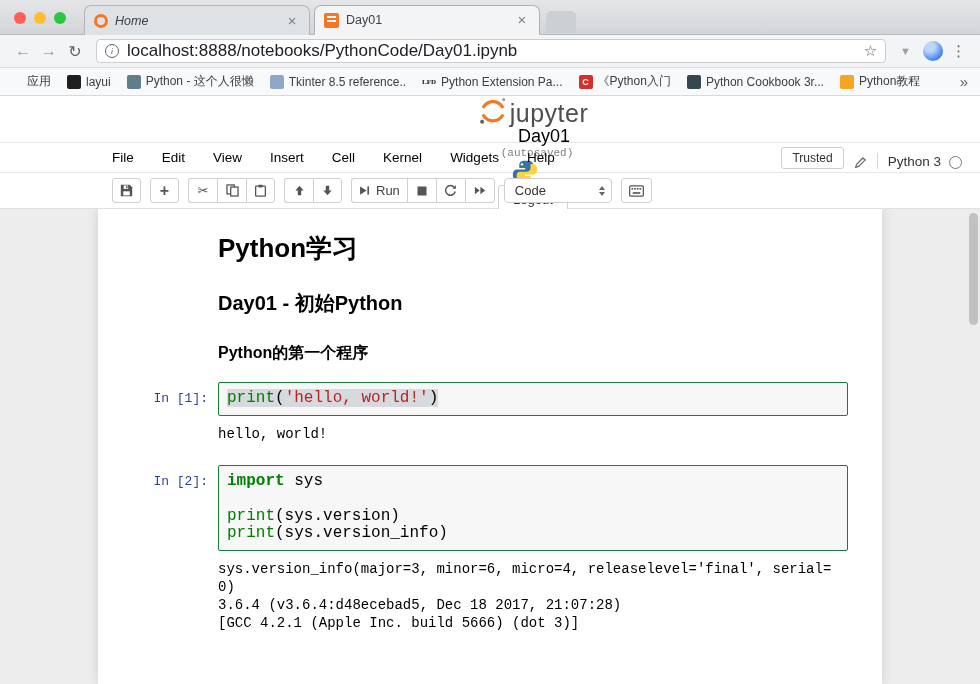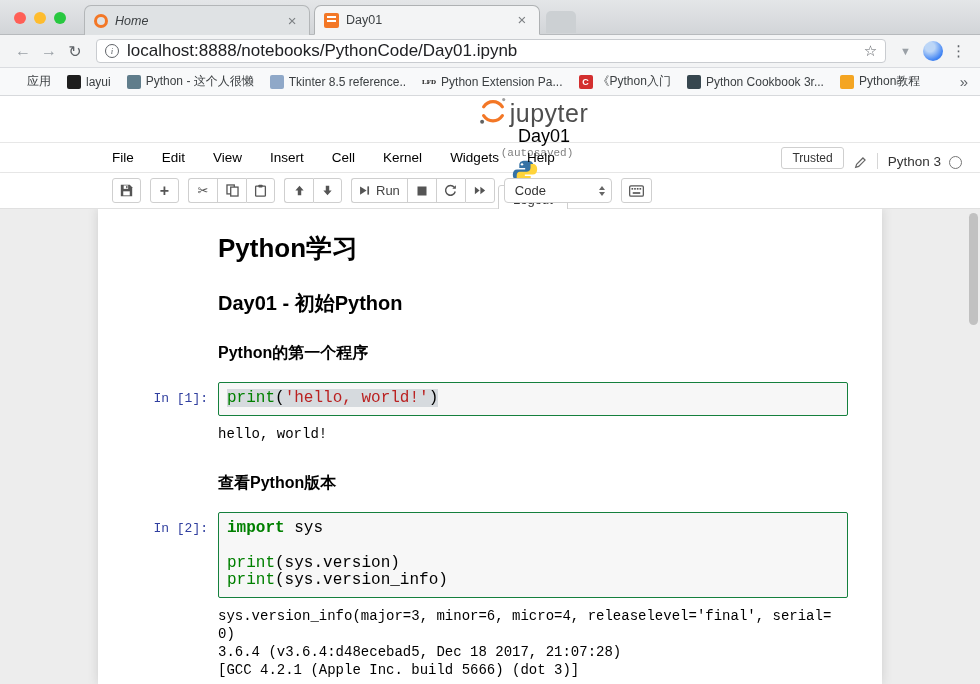--- a/index.html
+++ b/index.html
@@ -362,26 +362,20 @@
         </div>
         <div class="nbrow code">
           <div class="prompt">In [1]:</div>
           <div class="cellcontent">
             <div class="codebox">
               <div class="cm-line"><span class="sel"><span class="tok-bi">print</span><span class="tok-pl">(</span><span class="tok-str">'hello, world!'</span><span class="tok-pl">)</span></span></div>
             </div>
             <pre class="outbox">hello, world!</pre>
           </div>
         </div>
-        <div class="nbrow h3">
-          <div class="prompt"></div>
-          <div class="cellcontent">
-            <div class="md-h3">查看Python版本</div>
-          </div>
-        </div>
         <div class="nbrow code">
           <div class="prompt">In [2]:</div>
           <div class="cellcontent">
             <div class="codebox">
               <div class="cm-line"><span><span class="tok-kw">import</span><span class="tok-pl"> sys</span></span></div>
               <div class="cm-line"><span>&nbsp;</span></div>
               <div class="cm-line"><span><span class="tok-bi">print</span><span class="tok-pl">(sys.version)</span></span></div>
               <div class="cm-line"><span><span class="tok-bi">print</span><span class="tok-pl">(sys.version_info)</span></span></div>
             </div>
             <pre class="outbox">sys.version_info(major=3, minor=6, micro=4, releaselevel='final', serial=

